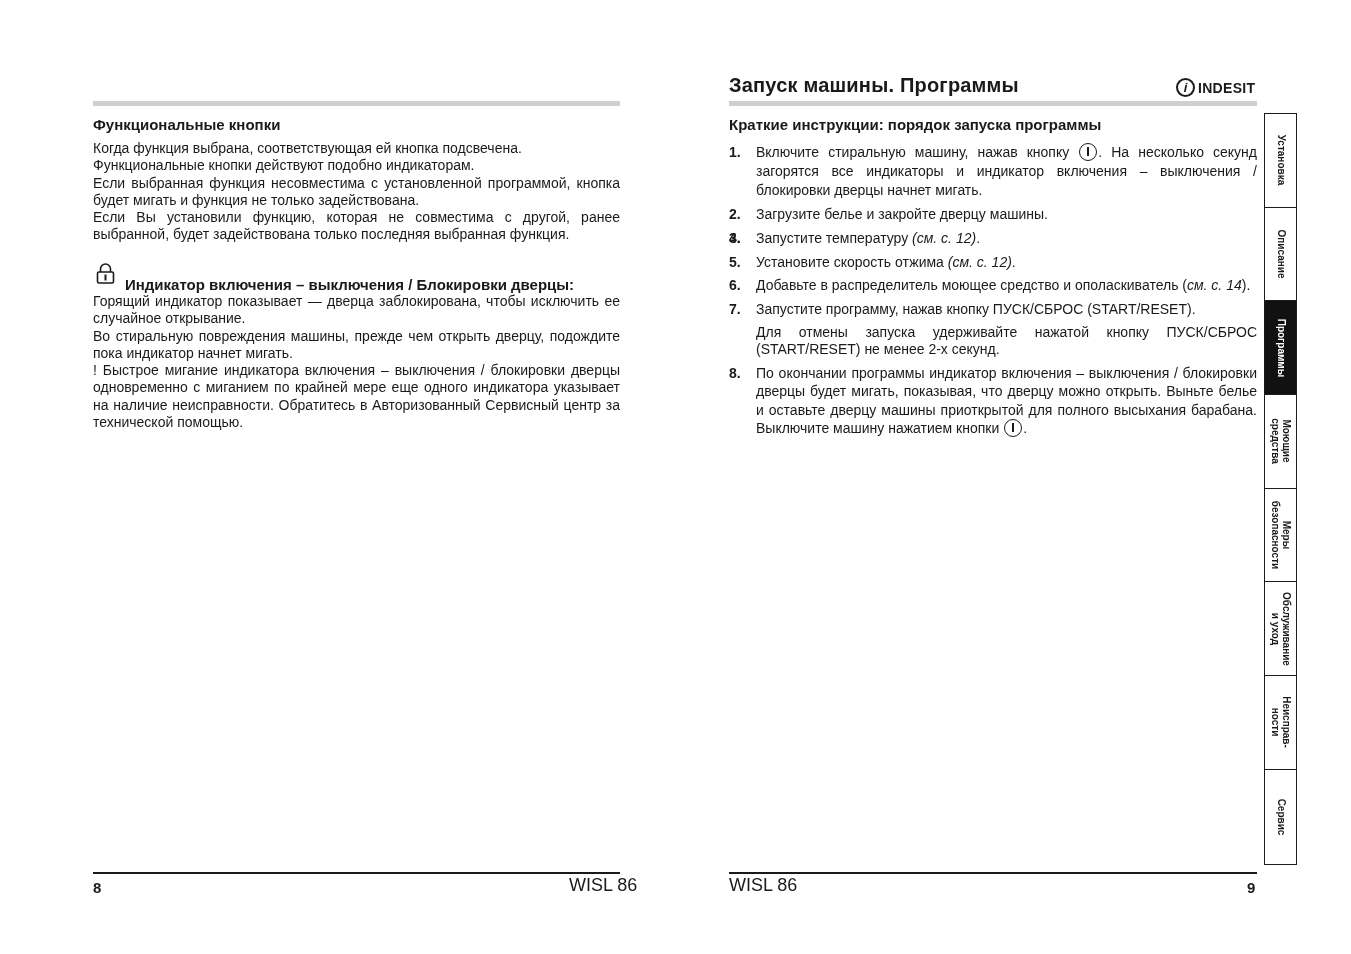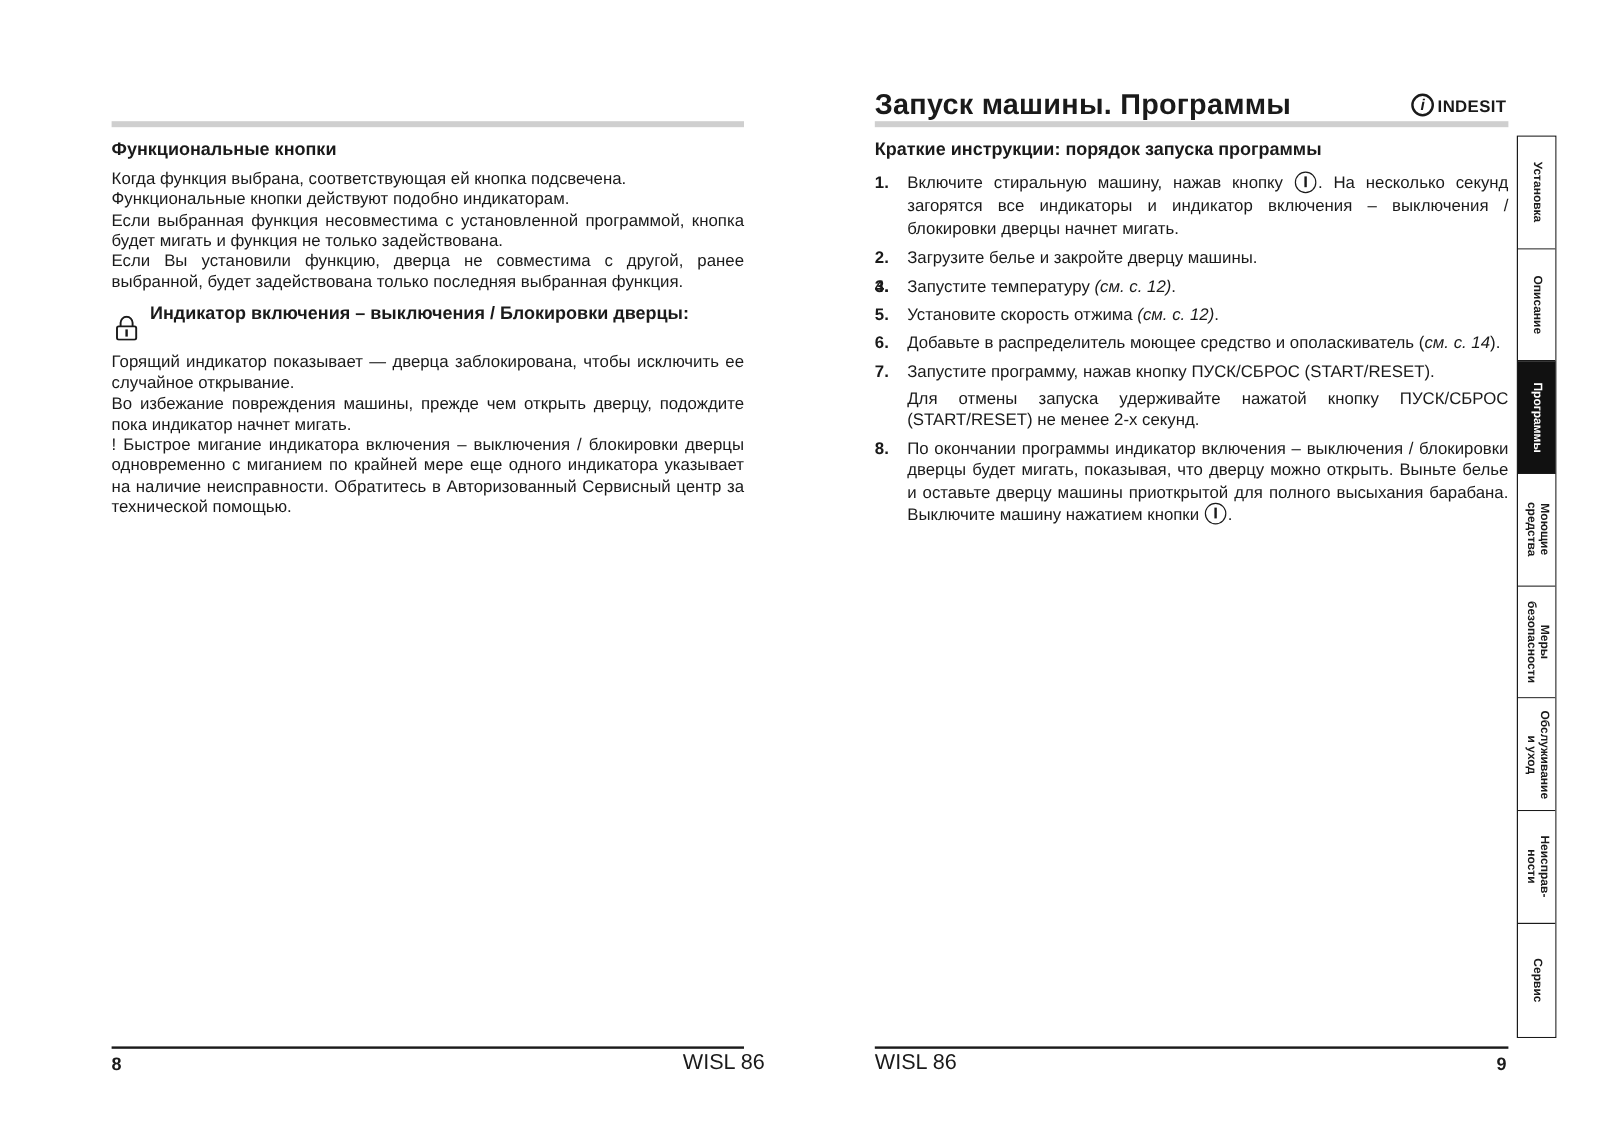--- a/index.html
+++ b/index.html
@@ -3,21 +3,21 @@
 <meta charset="utf-8">
 <style>
   html, body { margin: 0; padding: 0; background: #ffffff; }
   body { width: 1351px; height: 954px; position: relative; overflow: hidden;
          font-family: "Liberation Sans", sans-serif; color: #1a1a1a; }
   .rule-grey { position: absolute; height: 5px; background: #cfcfcf; }
   .rule-black { position: absolute; height: 2px; background: #1a1a1a; }
   .section-heading { position: absolute; font-weight: bold; font-size: 15px; }
   .para { position: absolute; font-size: 14px; line-height: 17.3px; text-align: justify; }
   .para p { margin: 0; }
-  .page-title { position: absolute; font-weight: bold; font-size: 24px; letter-spacing: 0.2px; }
+  .page-title { position: absolute; font-weight: bold; font-size: 20px; letter-spacing: 0.2px; }
   .logo { position: absolute; display: flex; align-items: center; gap: 3px; }
   .logo-circle { width: 19px; height: 19px; border: 2px solid #1a1a1a; border-radius: 50%;
                  display: flex; align-items: center; justify-content: center; box-sizing: border-box;
                  font-weight: bold; font-size: 13px; font-style: italic; }
   .logo-text { font-weight: bold; font-size: 14px; letter-spacing: 0.3px; text-align: center; }
   ol.steps { position: absolute; margin: 0; padding: 0; list-style: none; font-size: 14px; }
   ol.steps li { position: relative; padding-left: 27px; margin-bottom: 5px; line-height: 19px; text-align: justify; }
   ol.steps li .num { position: absolute; left: 0; top: 0; font-weight: bold; }
   ol.steps li .sub { margin-top: 5px; line-height: 17.5px; }
   .power-icon { display: inline-block; width: 18px; height: 18px; border: 1.5px solid #1a1a1a;
@@ -38,32 +38,32 @@
 <body>
 
 <div>
   <div class="rule-grey" style="left:93px; top:101px; width:527px;"></div>
 
   <div class="section-heading" style="left:93px; top:116px;">Функциональные кнопки</div>
   <div class="para" style="left:93px; top:140px; width:527px;">
     <p>Когда функция выбрана, соответствующая ей кнопка подсвечена.</p>
     <p>Функциональные кнопки действуют подобно индикаторам.</p>
     <p>Если выбранная функция несовместима с установленной программой, кнопка будет мигать и функция не только задействована.</p>
-    <p>Если Вы установили функцию, дверца не совместима с другой, ранее выбранной, будет задействована только последняя выбранная функция.</p>
+    <p>Если Вы установили функцию, которая не совместима с другой, ранее выбранной, будет задействована только последняя выбранная функция.</p>
   </div>
 
   <svg class="lock-icon" style="left:96px; top:263px;" width="19" height="21" viewBox="0 0 19 21">
     <path d="M4.5 9 V6 a5 5 0 0 1 10 0 V9" fill="none" stroke="#1a1a1a" stroke-width="1.6"></path>
     <rect x="1.5" y="9" width="16" height="11" rx="1.5" fill="none" stroke="#1a1a1a" stroke-width="1.6"></rect>
     <rect x="8.5" y="11.5" width="2" height="6" fill="#1a1a1a"></rect>
   </svg>
-  <div class="section-heading" style="left:125px; top:253px;">Индикатор включения – выключения / Блокировки дверцы:</div>
+  <div class="section-heading" style="left:125px; top:276px;">Индикатор включения – выключения / Блокировки дверцы:</div>
   <div class="para" style="left:93px; top:293px; width:527px;">
     <p>Горящий индикатор показывает — дверца заблокирована, чтобы исключить ее случайное открывание.</p>
-    <p>Во избежание повреждения машины, прежде чем открыть дверцу, подождите пока индикатор начнет мигать.</p>
+    <p>Во стиральную повреждения машины, прежде чем открыть дверцу, подождите пока индикатор начнет мигать.</p>
     <p>! Быстрое мигание индикатора включения – выключения / блокировки дверцы одновременно с миганием по крайней мере  еще одного индикатора указывает на наличие неисправности. Обратитесь в Авторизованный Сервисный центр за технической помощью.</p>
   </div>
 
   <div class="rule-black" style="left:93px; top:872px; width:527px;"></div>
   <div class="footer-num" style="left:93px; top:879px;">8</div>
   <div class="footer-model" style="left:569px; top:875px;">WISL 86</div>
 </div>
 
 <div>
   <div class="page-title" style="left:729px; top:74px;">Запуск машины. Программы</div>

